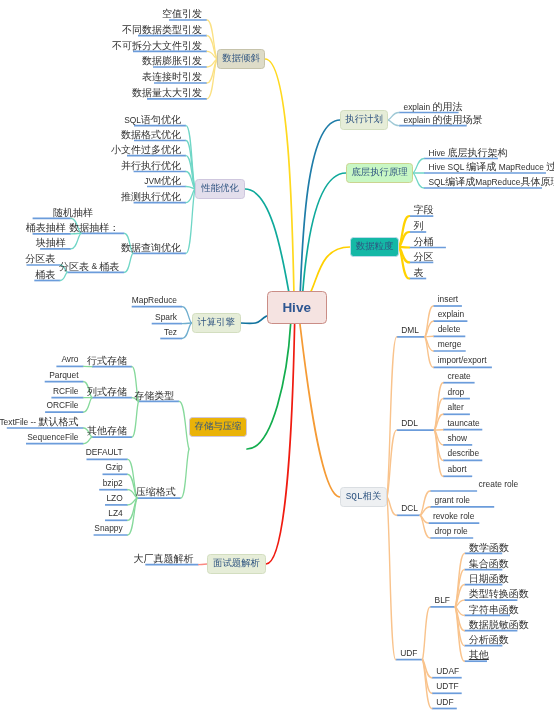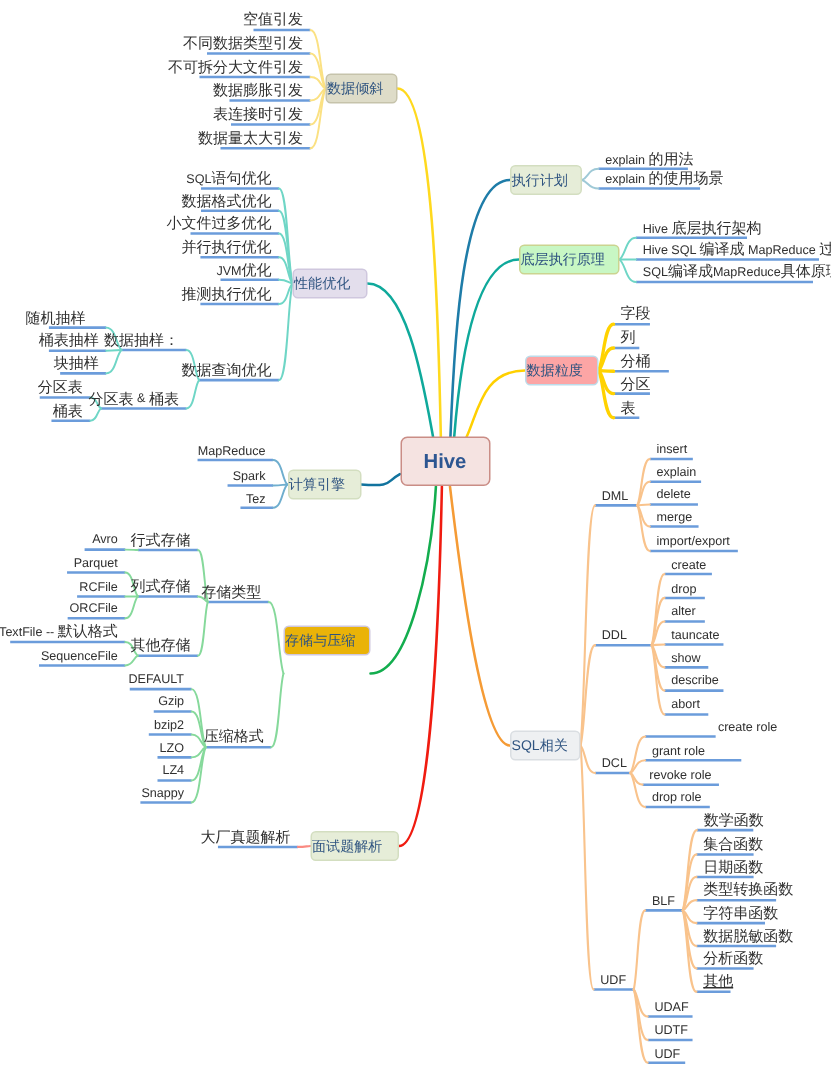--- a/index.html
+++ b/index.html
@@ -3,23 +3,23 @@
 <meta charset="utf-8">
 <title>Hive</title>
 <style>
   html,body{margin:0;padding:0;background:#ffffff;}
   body{width:554px;height:716px;position:relative;overflow:hidden;
        font-family:"Liberation Sans",sans-serif;}
   #mindmap{position:absolute;left:0;top:0;width:554px;height:716px;background:#ffffff;}
   #edges{position:absolute;left:0;top:0;width:554px;height:716px;}
   #nodes{position:absolute;left:0;top:0;width:554px;height:716px;}
   .node{position:absolute;box-sizing:border-box;border-radius:3.5px;
-        display:flex;align-items:center;justify-content:flex-start;
+        display:flex;align-items:center;justify-content:center;
         white-space:nowrap;line-height:1;border-width:1px;border-style:solid;
-        font-size:9.4px;}
+        font-size:9.4px;font-family:Liberation Mono, monospace;}
   .center-node{position:absolute;box-sizing:border-box;border-radius:4.5px;
         display:flex;align-items:center;justify-content:center;
         white-space:nowrap;font-weight:bold;border-width:1.5px;border-style:solid;}
   .leaf{position:absolute;white-space:nowrap;line-height:9px;
         color:#303030;height:9px;font-size:8.4px;}
   .leaf .cj{font-size:10px;position:relative;top:0.3px;}
 </style>
 </head>
 <body>
 
@@ -212,21 +212,21 @@
         <span class="cj">数据倾斜</span>
       </div>
       <div class="leaf" style="top: 114.6px; right: 373px;"><span>SQL</span><span class="cj">语句优化</span></div>
       <div class="leaf" style="top: 129.5px; right: 373px;"><span class="cj">数据格式优化</span></div>
       <div class="leaf" style="top: 144.6px; right: 373px;"><span class="cj">小文件过多优化</span></div>
       <div class="leaf" style="top: 160.5px; right: 373px;"><span class="cj">并行执行优化</span></div>
       <div class="leaf" style="top: 175.5px; right: 373px;"><span>JVM</span><span class="cj">优化</span></div>
       <div class="leaf" style="top: 191.7px; right: 373px;"><span class="cj">推测执行优化</span></div>
       <div class="leaf" style="top: 242.4px; right: 373px;"><span class="cj">数据查询优化</span></div>
       <div class="leaf" style="top: 222.3px; right: 434.7px;"><span class="cj">数据抽样：</span></div>
-      <div class="leaf" style="top: 207.4px; right: 497px;"><span class="cj">随机抽样</span></div>
+      <div class="leaf" style="top: 207.4px; right: 461px;"><span class="cj">随机抽样</span></div>
       <div class="leaf" style="top: 222.8px; right: 488.2px;"><span class="cj">桶表抽样</span></div>
       <div class="leaf" style="top: 237.9px; right: 488.2px;"><span class="cj">块抽样</span></div>
       <div class="leaf" style="top: 261.3px; right: 434.7px;"><span class="cj">分区表</span><span> &amp; </span><span class="cj">桶表</span></div>
       <div class="leaf" style="top: 254px; right: 498.8px;"><span class="cj">分区表</span></div>
       <div class="leaf" style="top: 269.5px; right: 498.8px;"><span class="cj">桶表</span></div>
       <div class="node" style="left: 195px; top: 179px; width: 50px; height: 20px; background: rgb(227, 222, 236); border-color: rgb(207, 199, 222); color: rgb(47, 84, 128); font-size: 9.4px;">
         <span class="cj">性能优化</span>
       </div>
       <div class="leaf" style="top: 295.7px; right: 377px;"><span>MapReduce</span></div>
       <div class="leaf" style="top: 312.6px; right: 377px;"><span>Spark</span></div>
@@ -267,21 +267,21 @@
       <div class="leaf" style="top: 162px; left: 428.5px;"><span>Hive SQL </span><span class="cj">编译成</span><span> MapReduce </span><span class="cj">过程</span></div>
       <div class="leaf" style="top: 177px; left: 428.5px;"><span>SQL</span><span class="cj">编译成</span><span>MapReduce</span><span class="cj">具体原理</span></div>
       <div class="node" style="left: 346px; top: 163px; width: 67px; height: 20px; background: rgb(200, 247, 196); border-color: rgb(203, 212, 144); color: rgb(47, 84, 128); font-size: 9.4px;">
         <span class="cj">底层执行原理</span>
       </div>
       <div class="leaf" style="top: 205.1px; left: 413.6px;"><span class="cj">字段</span></div>
       <div class="leaf" style="top: 221px; left: 413.6px;"><span class="cj">列</span></div>
       <div class="leaf" style="top: 236.5px; left: 413.6px;"><span class="cj">分桶</span></div>
       <div class="leaf" style="top: 251.4px; left: 413.6px;"><span class="cj">分区</span></div>
       <div class="leaf" style="top: 267.5px; left: 413.6px;"><span class="cj">表</span></div>
-      <div class="node" style="left: 350px; top: 237px; width: 49px; height: 20px; background: #fca5a5; border-color: rgb(188, 220, 234); color: rgb(47, 84, 128); font-size: 9.4px;">
+      <div class="node" style="left: 350px; top: 237px; width: 49px; height: 20px; background: #14b8a6; border-color: rgb(188, 220, 234); color: rgb(47, 84, 128); font-size: 9.4px;">
         <span class="cj">数据粒度</span>
       </div>
       <div class="leaf" style="top: 325.9px; left: 401.2px;"><span>DML</span></div>
       <div class="leaf" style="top: 295px; left: 437.7px;"><span>insert</span></div>
       <div class="leaf" style="top: 310.2px; left: 437.7px;"><span>explain</span></div>
       <div class="leaf" style="top: 325.3px; left: 437.7px;"><span>delete</span></div>
       <div class="leaf" style="top: 340px; left: 437.7px;"><span>merge</span></div>
       <div class="leaf" style="top: 356.3px; left: 437.7px;"><span>import/export</span></div>
       <div class="leaf" style="top: 419.1px; left: 401.2px;"><span>DDL</span></div>
       <div class="leaf" style="top: 371.7px; left: 447.5px;"><span>create</span></div>

